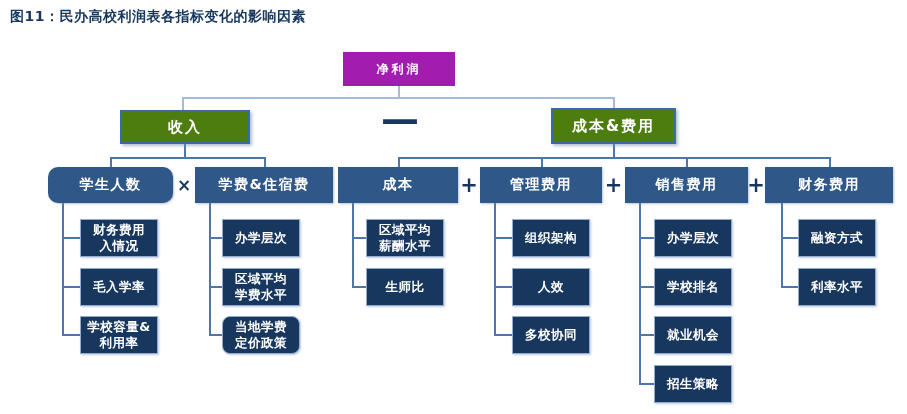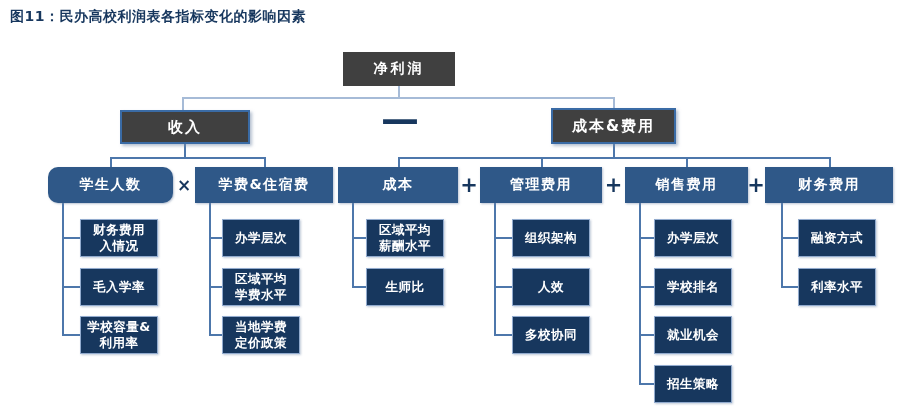--- a/index.html
+++ b/index.html
@@ -16,25 +16,25 @@
     font-size:14px;font-weight:bold;color:#17375E;
     letter-spacing:0.5px;
   }
   .node{
     position:absolute;
     display:flex;align-items:center;justify-content:center;
     color:#ffffff;font-weight:bold;text-align:center;
     box-sizing:border-box;
   }
   .root{
-    background:#404040;
-    font-size:14px;letter-spacing:3px;
+    background:#a21caf;
+    font-size:12px;letter-spacing:3px;
   }
   .lvl2{
-    background:#404040;border:2px solid #3A6BA5;
+    background:#4d7c0f;border:2px solid #3A6BA5;
     font-size:15px;letter-spacing:2px;
     box-shadow:2px 2px 3px rgba(120,140,170,0.55);
   }
   .lvl3{
     background:#2F5888;
     font-size:14px;letter-spacing:1.5px;
     box-shadow:1px 1px 2px rgba(120,140,170,0.5);
   }
   .leaf{
     background:#17375E;border:1px solid #92ABCE;
@@ -128,21 +128,21 @@
 
   <div class="node leaf" style="left:80px;top:219px;">财务费用
 入情况</div>
   <div class="node leaf" style="left:80px;top:268px;">毛入学率</div>
   <div class="node leaf" style="left:80px;top:316px;">学校容量&amp;
 利用率</div>
 
   <div class="node leaf" style="left:222px;top:219px;">办学层次</div>
   <div class="node leaf" style="left:222px;top:268px;">区域平均
 学费水平</div>
-  <div class="node leaf" style="left:222px;top:316px;">当地学费
+  <div class="node leaf" style="left:222px;top:316px;border-radius:8px;">当地学费
 定价政策</div>
 
   <div class="node leaf" style="left:366px;top:219px;">区域平均
 薪酬水平</div>
   <div class="node leaf" style="left:366px;top:268px;">生师比</div>
 
   <div class="node leaf" style="left:512px;top:219px;">组织架构</div>
   <div class="node leaf" style="left:512px;top:268px;">人效</div>
   <div class="node leaf" style="left:512px;top:316px;">多校协同</div>
 

